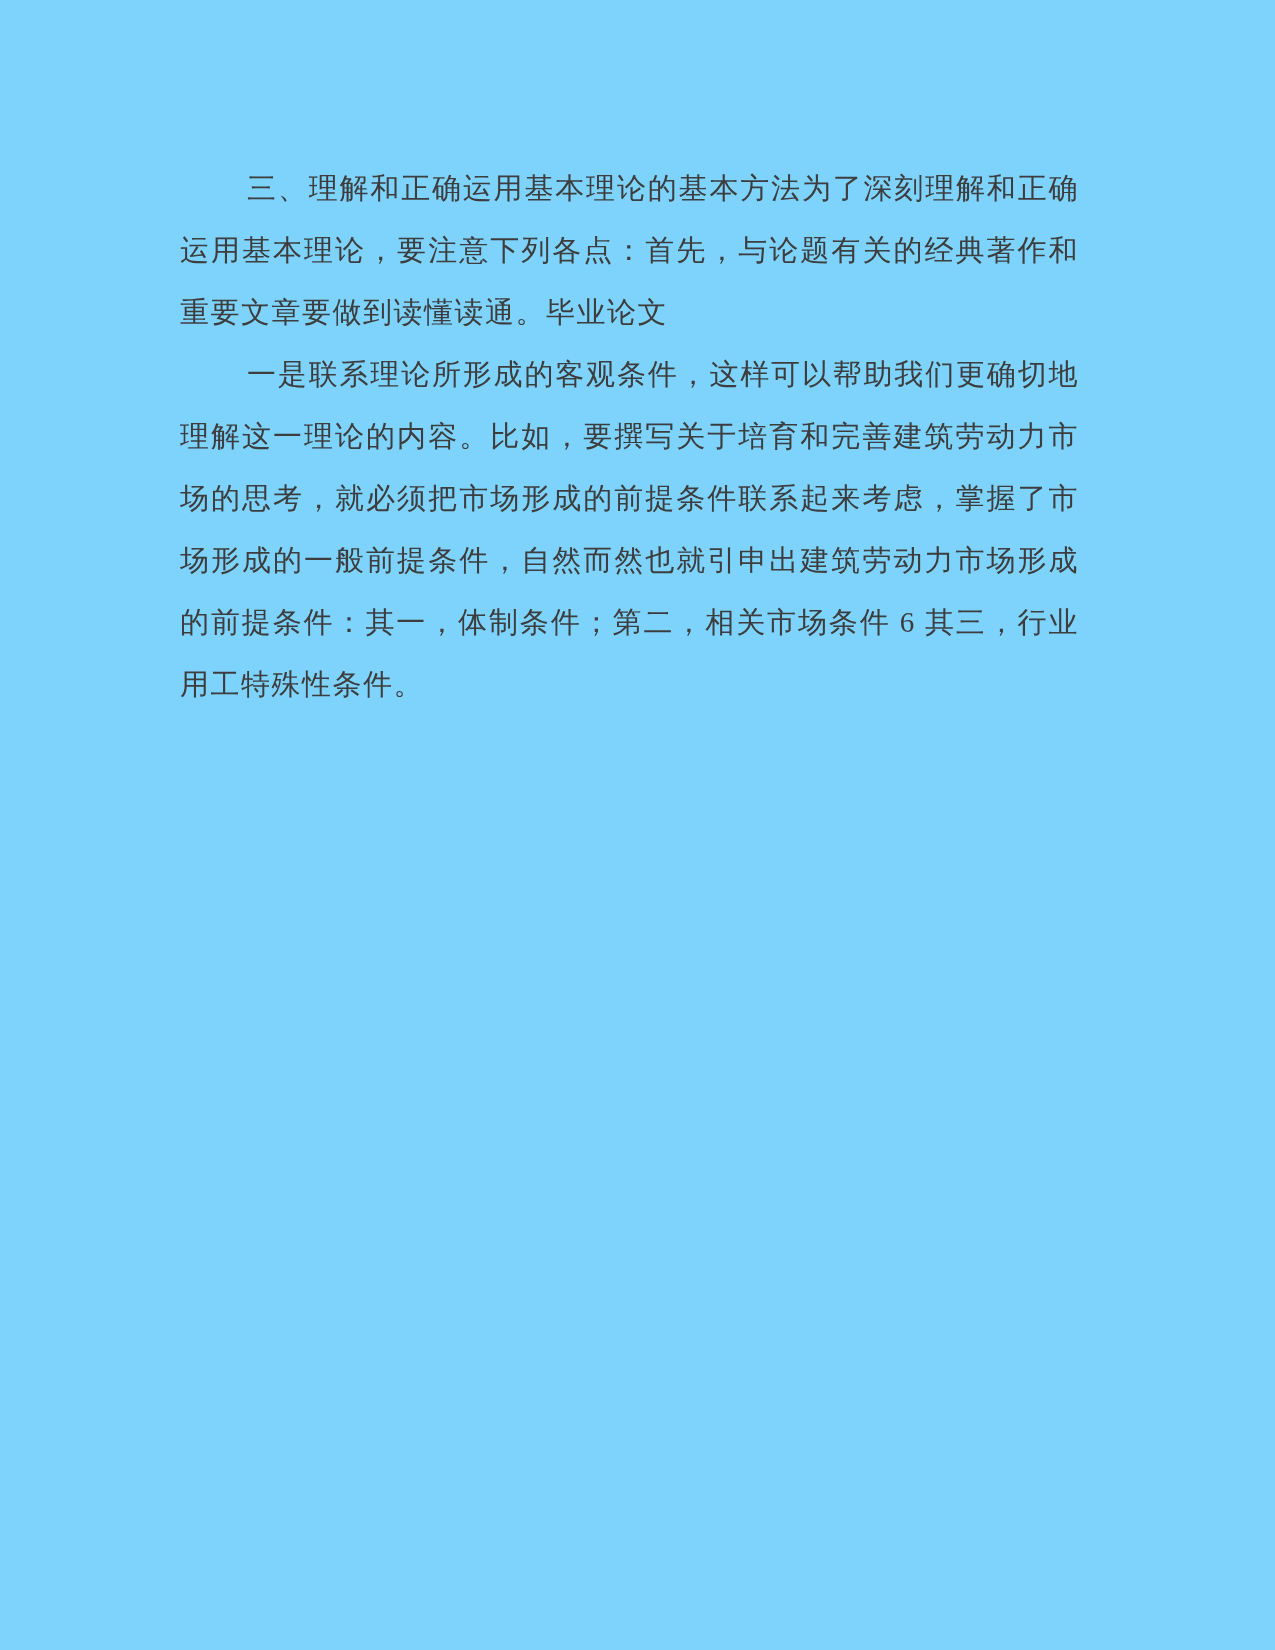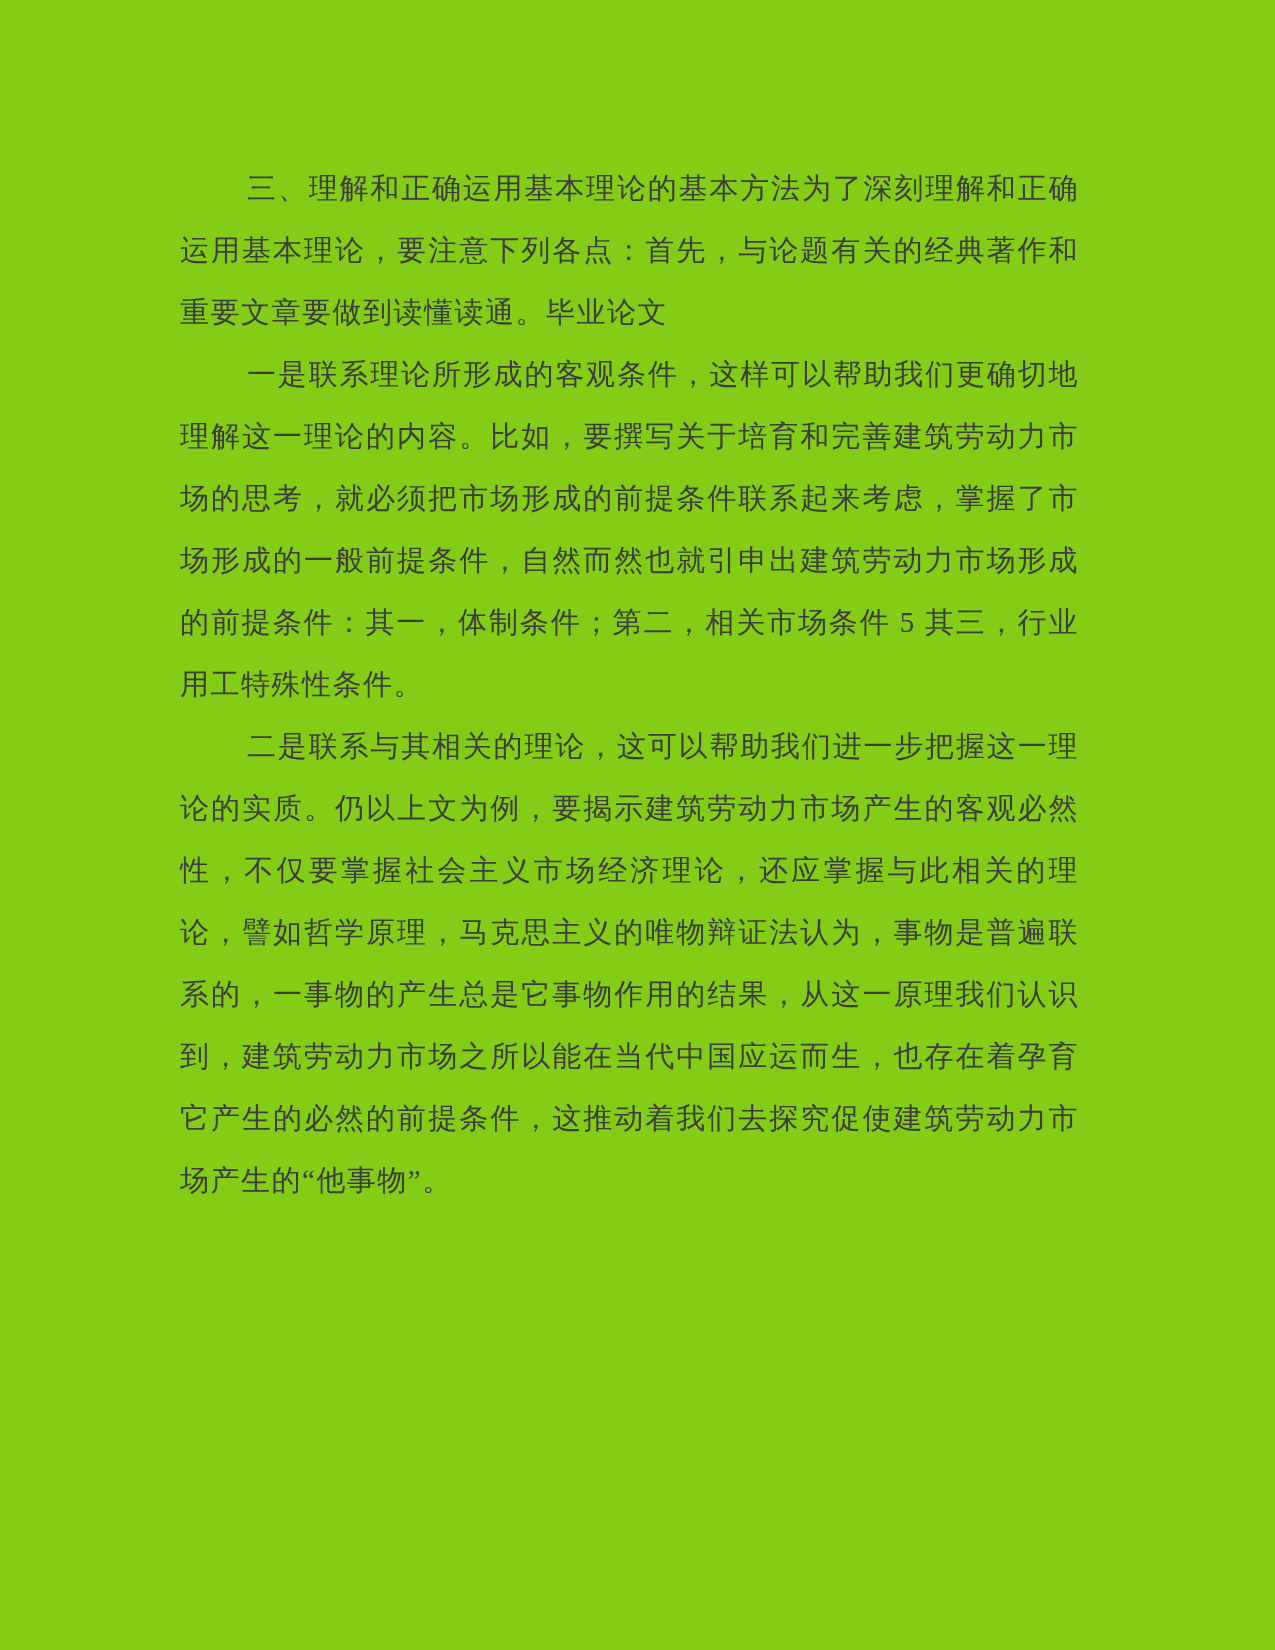--- a/index.html
+++ b/index.html
@@ -12,21 +12,21 @@
     background: #ffffff;
     position: relative;
     overflow: hidden;
   }
   .doc-page {
     position: absolute;
     left: 0;
     top: 0;
     width: 1275px;
     height: 1650px;
-    background: #84cc16;
+    background: #7dd3fc;
   }
   .doc-body {
     position: absolute;
     left: 180px;
     top: 157px;
     width: 899px;
     font-family: "Liberation Serif", serif;
     font-size: 29px;
     line-height: 62px;
     color: #3d3d3d;
@@ -42,16 +42,15 @@
     word-break: break-all;
     overflow-wrap: anywhere;
   }
 </style>
 </head>
 <body>
 
 <div class="doc-page">
   <div class="doc-body">
     <p>三、理解和正确运用基本理论的基本方法为了深刻理解和正确运用基本理论，要注意下列各点：首先，与论题有关的经典著作和重要文章要做到读懂读通。毕业论文</p>
-    <p>一是联系理论所形成的客观条件，这样可以帮助我们更确切地理解这一理论的内容。比如，要撰写关于培育和完善建筑劳动力市场的思考，就必须把市场形成的前提条件联系起来考虑，掌握了市场形成的一般前提条件，自然而然也就引申出建筑劳动力市场形成的前提条件：其一，体制条件；第二，相关市场条件 5 其三，行业用工特殊性条件。</p>
-    <p>二是联系与其相关的理论，这可以帮助我们进一步把握这一理论的实质。仍以上文为例，要揭示建筑劳动力市场产生的客观必然性，不仅要掌握社会主义市场经济理论，还应掌握与此相关的理论，譬如哲学原理，马克思主义的唯物辩证法认为，事物是普遍联系的，一事物的产生总是它事物作用的结果，从这一原理我们认识到，建筑劳动力市场之所以能在当代中国应运而生，也存在着孕育它产生的必然的前提条件，这推动着我们去探究促使建筑劳动力市场产生的“他事物”。</p>
+    <p>一是联系理论所形成的客观条件，这样可以帮助我们更确切地理解这一理论的内容。比如，要撰写关于培育和完善建筑劳动力市场的思考，就必须把市场形成的前提条件联系起来考虑，掌握了市场形成的一般前提条件，自然而然也就引申出建筑劳动力市场形成的前提条件：其一，体制条件；第二，相关市场条件 6 其三，行业用工特殊性条件。</p>
   </div>
 </div>
 
 </body></html>

